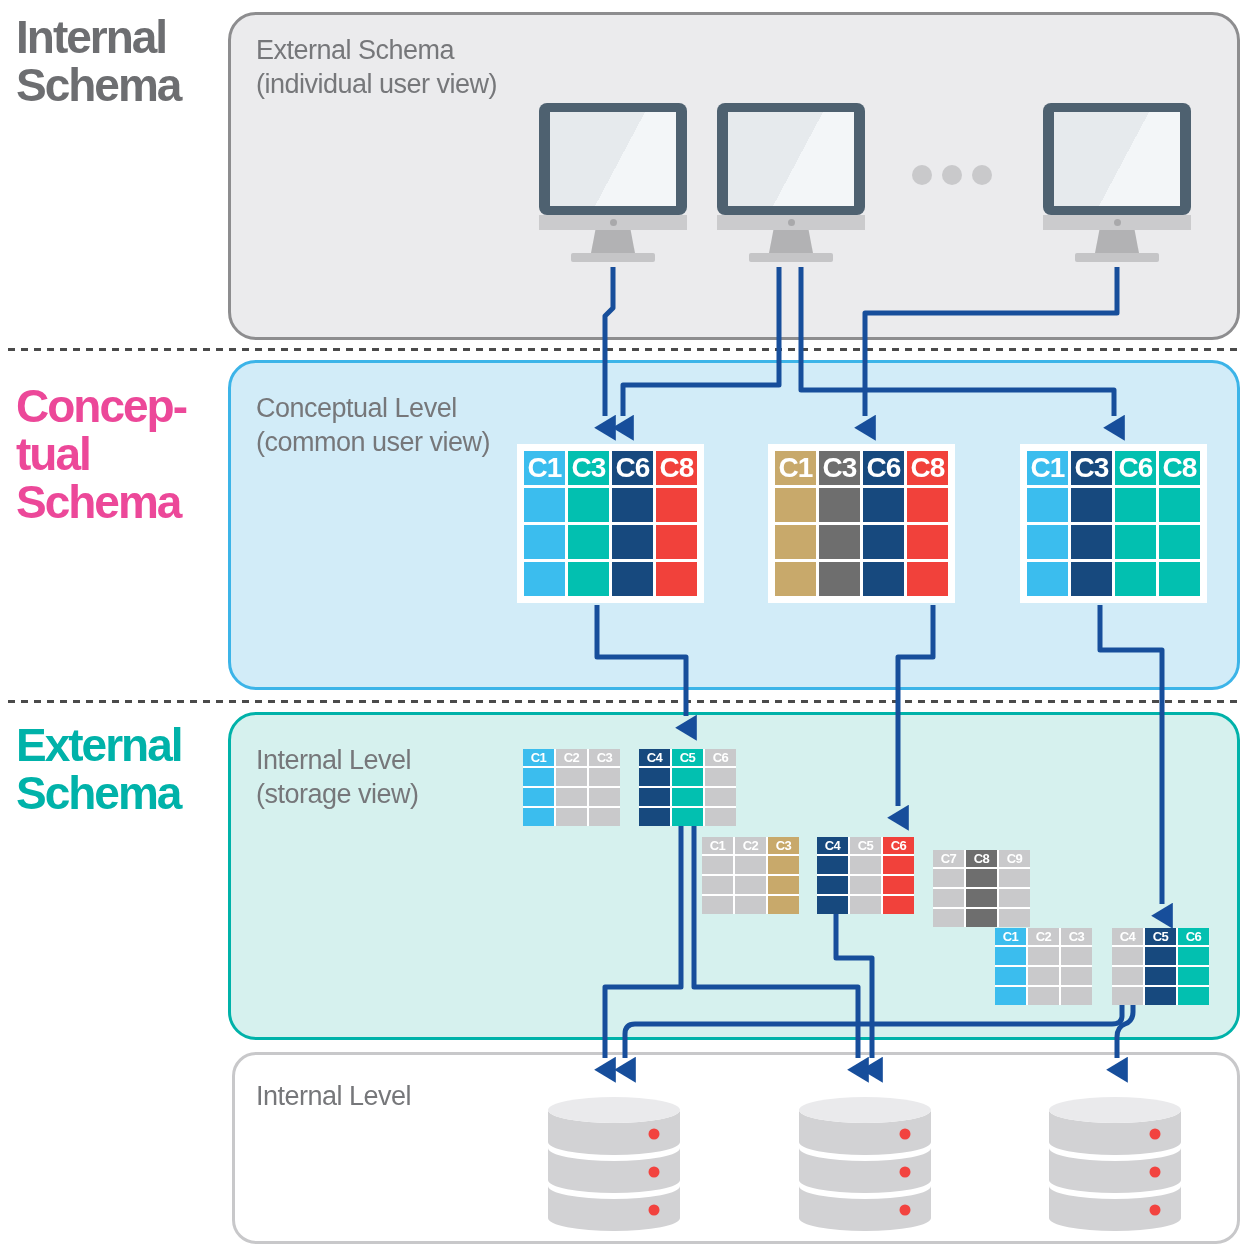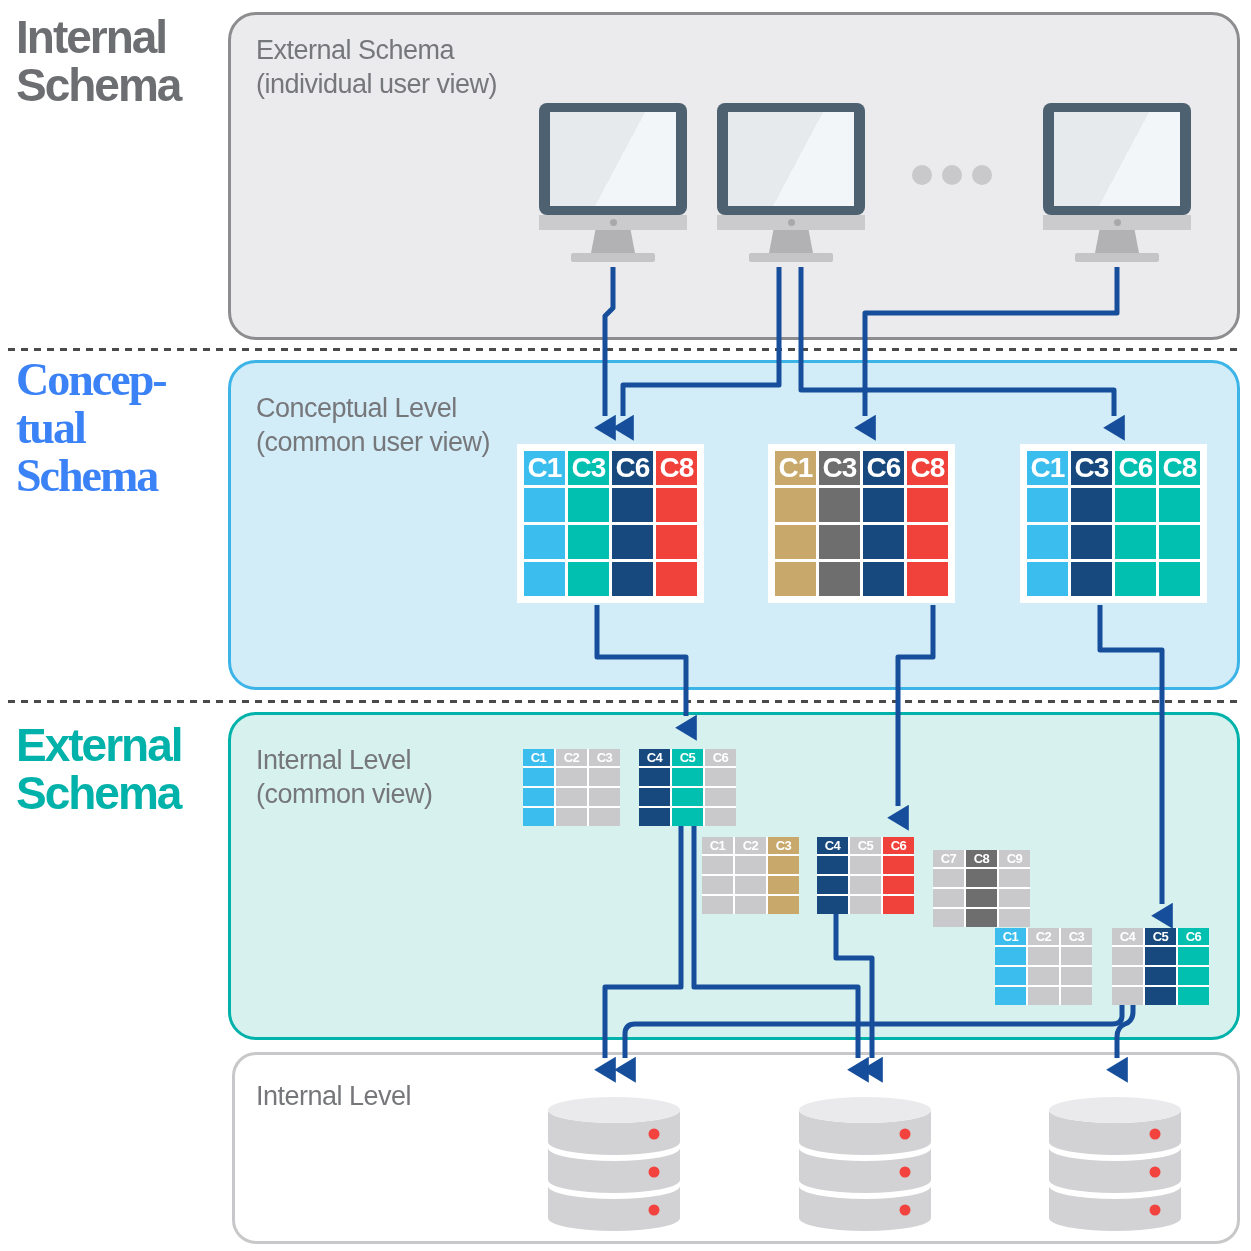--- a/index.html
+++ b/index.html
@@ -44,21 +44,21 @@
 </style>
 </head>
 <body>
 
 <div id="stage">
 
   <div class="heading" style="top: 14px; color: rgb(109, 110, 113);">
     <div>Internal</div>
     <div>Schema</div>
   </div>
-  <div class="heading" style="top: 356px; color: #3b82f6; font-family: Liberation Serif, serif;">
+  <div class="heading" style="top: 383px; color: #ec4899;">
     <div>Concep-</div>
     <div>tual</div>
     <div>Schema</div>
   </div>
   <div class="heading" style="top: 722px; color: rgb(0, 178, 169);">
     <div>External</div>
     <div>Schema</div>
   </div>
 
   <div class="levelbox box-external"></div>
@@ -69,21 +69,21 @@
   <div class="boxlabel" style="top:34px;">
     <div>External Schema</div>
     <div>(individual user view)</div>
   </div>
   <div class="boxlabel" style="top:392px;">
     <div>Conceptual Level</div>
     <div>(common user view)</div>
   </div>
   <div class="boxlabel" style="top:744px;">
     <div>Internal Level</div>
-    <div>(common view)</div>
+    <div>(storage view)</div>
   </div>
   <div class="boxlabel" style="top:1080px;">
     <div>Internal Level</div>
   </div>
 
   <div class="dotline" style="top:348px;"></div>
   <div class="dotline" style="top:700px;"></div>
 
   <div class="monitor" style="left:539px;">
     <div class="mframe">

